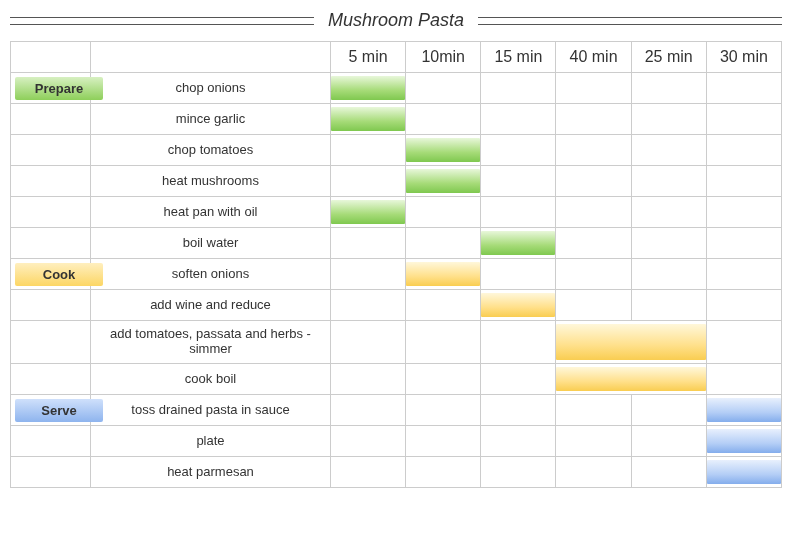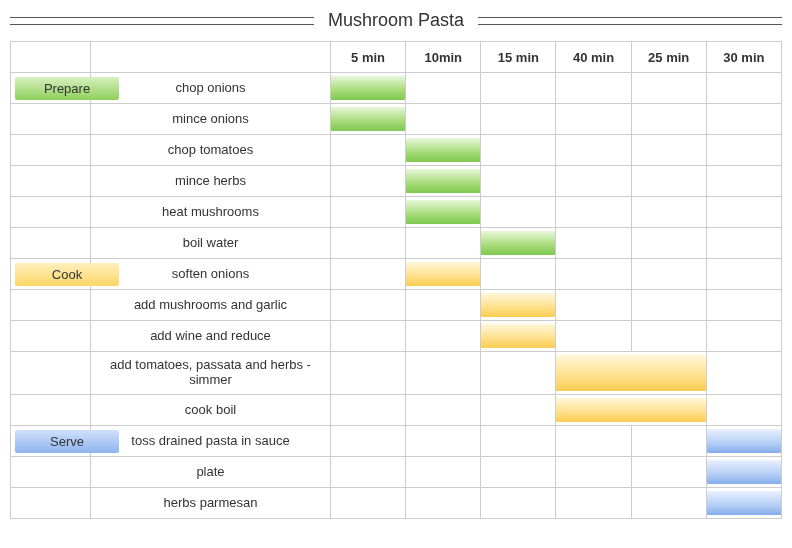--- a/index.html
+++ b/index.html
@@ -8,20 +8,21 @@
     font-family: Arial, Helvetica, sans-serif;
     font-size: 13px;
     background: #fff;
     color: #333;
   }
   .title-bar {
     display: flex;
     align-items: center;
     gap: 14px;
     margin-bottom: 10px;
+    font-style: italic;
   }
   .title-bar .line {
     flex: 1;
     height: 6px;
     border-top: 1px solid #555;
     border-bottom: 1px solid #555;
   }
   .title-bar .title {
     font-size: 18px;
     white-space: nowrap;
@@ -33,30 +34,30 @@
   }
   th, td {
     border: 1px solid #ccc;
     height: 30px;
     padding: 0 4px;
     text-align: center;
     vertical-align: middle;
     position: relative;
   }
   thead th {
-    font-weight: bold;
-    font-size: 13px;
+    font-weight: normal;
+    font-size: 16px;
   }
   col.section { width: 80px; }
   col.desc { width: 240px; }
   col.time {  }
   .section-label {
-    font-weight: normal;
+    font-weight: bold;
     display: inline-block;
-    padding: 4px 24px;
+    padding: 4px 16px;
     border-radius: 2px;
     min-width: 56px;
   }
   .section-green { background: linear-gradient(to bottom,#d7f0c1,#8ecf5a); }
   .section-yellow { background: linear-gradient(to bottom,#ffefbf,#fcd664); }
   .section-blue  { background: linear-gradient(to bottom,#cfe0fb,#8eb4ee); }
   .bar {
     position: absolute;
     top: 3px;
     bottom: 3px;
@@ -111,21 +112,21 @@
           <div class="bar bar-green" style="left: 0px; right: 0px;"></div>
         </td>
         <td></td>
         <td></td>
         <td></td>
         <td></td>
         <td></td>
       </tr>
       <tr>
         <td></td>
-        <td><span class="desc">mince onions</span></td>
+        <td><span class="desc">mince garlic</span></td>
         <td colspan="1">
           <div class="bar bar-green" style="left: 0px; right: 0px;"></div>
         </td>
         <td></td>
         <td></td>
         <td></td>
         <td></td>
         <td></td>
       </tr>
       <tr>
@@ -135,37 +136,37 @@
         <td colspan="1">
           <div class="bar bar-green" style="left: 0px; right: 0px;"></div>
         </td>
         <td></td>
         <td></td>
         <td></td>
         <td></td>
       </tr>
       <tr>
         <td></td>
-        <td><span class="desc">mince herbs</span></td>
-        <td></td>
-        <td colspan="1">
-          <div class="bar bar-green" style="left: 0px; right: 0px;"></div>
-        </td>
-        <td></td>
-        <td></td>
-        <td></td>
-        <td></td>
-      </tr>
-      <tr>
-        <td></td>
         <td><span class="desc">heat mushrooms</span></td>
         <td></td>
         <td colspan="1">
           <div class="bar bar-green" style="left: 0px; right: 0px;"></div>
         </td>
+        <td></td>
+        <td></td>
+        <td></td>
+        <td></td>
+      </tr>
+      <tr>
+        <td></td>
+        <td><span class="desc">heat pan with oil</span></td>
+        <td colspan="1">
+          <div class="bar bar-green" style="left: 0px; right: 0px;"></div>
+        </td>
+        <td></td>
         <td></td>
         <td></td>
         <td></td>
         <td></td>
       </tr>
       <tr>
         <td></td>
         <td><span class="desc">boil water</span></td>
         <td></td>
         <td></td>
@@ -183,32 +184,20 @@
         <td colspan="1">
           <div class="bar bar-yellow" style="left: 0px; right: 0px;"></div>
         </td>
         <td></td>
         <td></td>
         <td></td>
         <td></td>
       </tr>
       <tr>
         <td></td>
-        <td><span class="desc">add mushrooms and garlic</span></td>
-        <td></td>
-        <td></td>
-        <td colspan="1">
-          <div class="bar bar-yellow" style="left: 0px; right: 0px;"></div>
-        </td>
-        <td></td>
-        <td></td>
-        <td></td>
-      </tr>
-      <tr>
-        <td></td>
         <td><span class="desc">add wine and reduce</span></td>
         <td></td>
         <td></td>
         <td colspan="1">
           <div class="bar bar-yellow" style="left: 0px; right: 0px;"></div>
         </td>
         <td></td>
         <td></td>
         <td></td>
       </tr>
@@ -253,21 +242,21 @@
         <td></td>
         <td></td>
         <td></td>
         <td></td>
         <td colspan="1">
           <div class="bar bar-blue" style="left: 0px; right: 0px;"></div>
         </td>
       </tr>
       <tr>
         <td></td>
-        <td><span class="desc">herbs parmesan</span></td>
+        <td><span class="desc">heat parmesan</span></td>
         <td></td>
         <td></td>
         <td></td>
         <td></td>
         <td></td>
         <td colspan="1">
           <div class="bar bar-blue" style="left: 0px; right: 0px;"></div>
         </td>
       </tr>
     </tbody>

